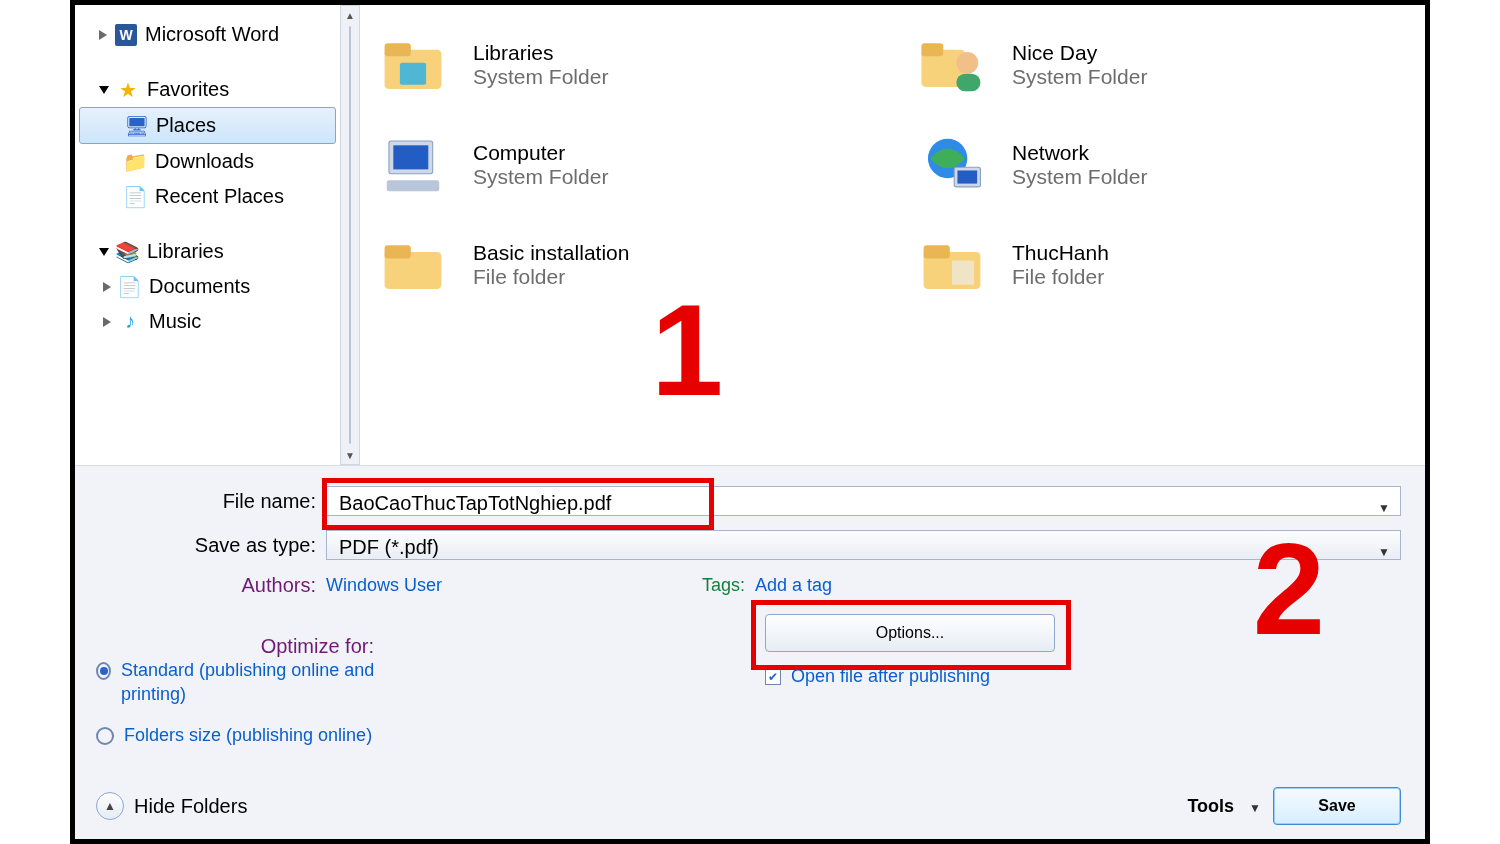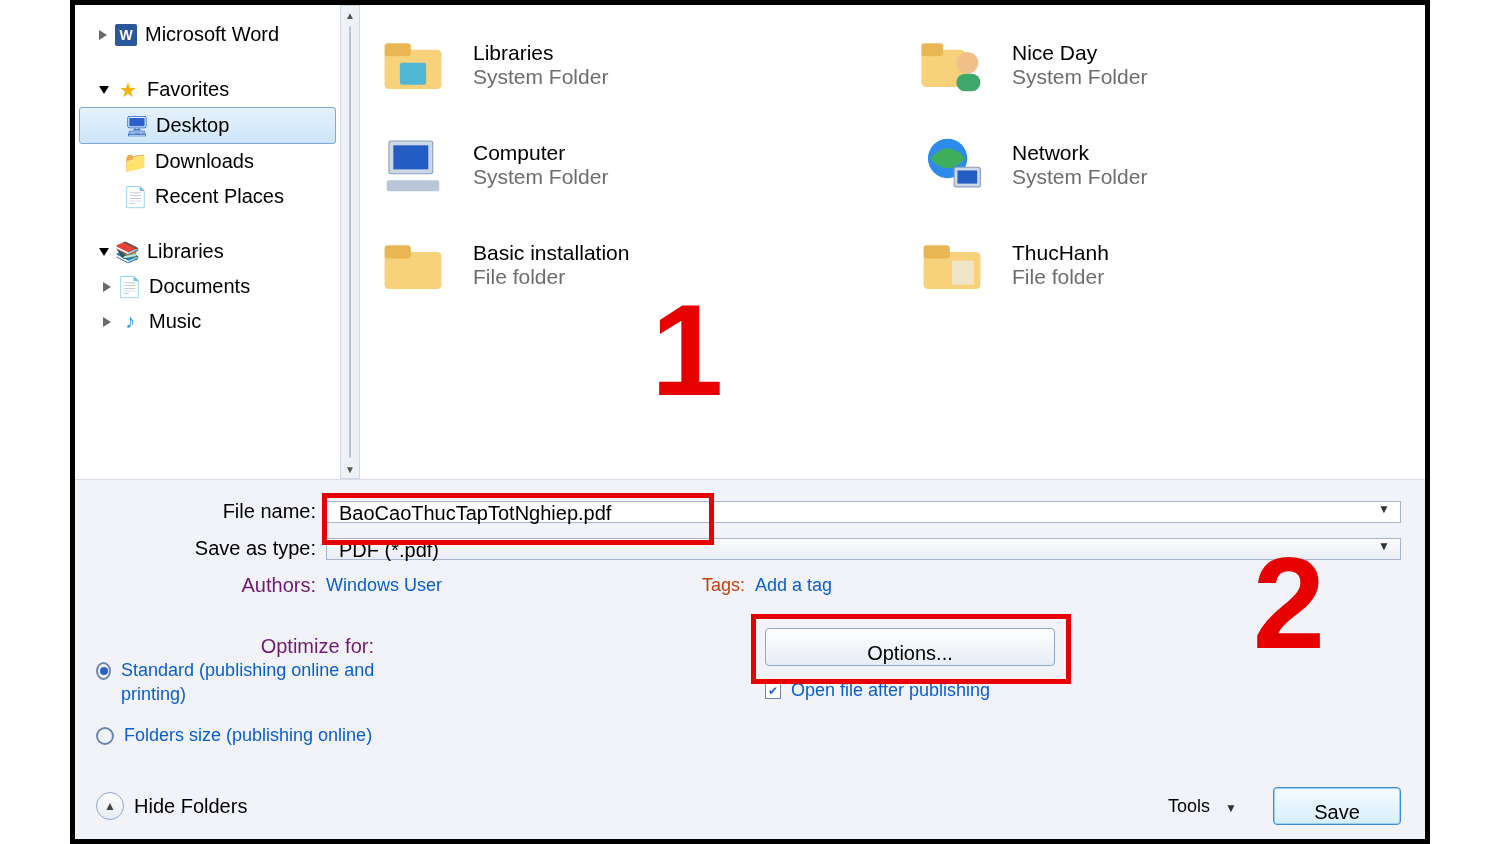--- a/index.html
+++ b/index.html
@@ -119,24 +119,24 @@
     border-top: 1px solid #d7dde8;
     background: #f1f3f8;
     padding: 20px 24px 14px 21px;
     position: relative;
   }
   .row { display:flex; align-items:center; margin-bottom:14px; }
   .lbl { width: 230px; text-align:right; padding-right:10px; font-size:20px; color:#000; }
   .lbl.gray { color:#701a75; }
   .combo {
     flex: 1;
-    height: 22px;
+    height: 30px;
     background: #fff;
     border: 1px solid #a8b6cd;
-    display:flex; align-items:flex-start; justify-content:space-between;
+    display:flex; align-items:flex-end; justify-content:space-between;
     padding: 0 10px 0 12px;
     font-size: 20px;
   }
   .combo.type { background: linear-gradient(#fdfdfe,#e9edf4); }
   .dd { font-size: 12px; color:#333; }
   .highlight1 {
     position: absolute;
     border: 5px solid #e60000;
     pointer-events: none;
   }
@@ -160,40 +160,40 @@
     font-size:12px; color:#2a62c9;
   }
   .opts-col-right { position:absolute; left: 690px; top: 148px; }
 
   .btn {
     height: 38px;
     padding: 0 30px;
     border: 1px solid #8ea8cb;
     border-radius: 4px;
     background: linear-gradient(#fefefe,#e7edf5);
-    font-size: 20px;
-    display:inline-flex; align-items:flex-end; justify-content:center;
+    font-size: 16px;
+    display:inline-flex; align-items:center; justify-content:center;
   }
   .btn.default {
     border: 1px solid #3f8dd6;
     box-shadow: inset 0 0 0 1px #9bd0f4;
     background: linear-gradient(#f5fbff,#d7eefe);
   }
   .bottom-row {
     display:flex; align-items:center; justify-content:space-between;
     margin-top: 40px;
   }
   .hide-folders { display:flex; align-items:center; gap:10px; font-size:20px; }
   .hf-btn {
     width:28px; height:28px; border:1px solid #8ea8cb; border-radius:50%;
     background: linear-gradient(#fefefe,#e6ecf4);
     display:flex; align-items:center; justify-content:center;
     font-size:12px; color:#444;
   }
-  .tools { display:flex; align-items:center; gap:36px; }
+  .tools { display:flex; align-items:center; gap:12px;font-weight:bold; }
   .options-btn-wrap { position:relative; display:inline-block; }
 </style>
 </head>
 <body>
 
 <div class="outer">
   <div class="upper">
     <div class="nav">
       <div class="nav-item">
         <span class="tri closed"></span>
@@ -201,21 +201,21 @@
         <span>Microsoft Word</span>
       </div>
       <div style="height:20px"></div>
       <div class="nav-item">
         <span class="tri open filled"></span>
         <span class="ico star">★</span>
         <span>Favorites</span>
       </div>
       <div class="nav-item child selected">
         <span class="ico desktop">🖥</span>
-        <span>Desktop</span>
+        <span>Places</span>
       </div>
       <div class="nav-item child">
         <span class="ico folder">📁</span>
         <span>Downloads</span>
       </div>
       <div class="nav-item child">
         <span class="ico places">📄</span>
         <span>Recent Places</span>
       </div>
       <div style="height:20px"></div>
@@ -349,21 +349,21 @@
       <div class="combo type">
         <span>PDF (*.pdf)</span>
         <span class="dd">▼</span>
       </div>
     </div>
 
     <div class="row" style="margin-top:6px;">
       <div class="lbl gray">Authors:</div>
       <span class="blue-link">Windows User</span>
       <div style="width:260px"></div>
-      <span class="gray" style="color:#c2410c; margin-right:10px;">Tags:</span>
+      <span class="gray" style="color:#15803d; margin-right:10px;">Tags:</span>
       <span class="blue-link">Add a tag</span>
     </div>
 
     <div style="height:20px"></div>
 
     <div style="display:flex;flex-direction:column;">
       <div class="lbl gray" style="width:288px; padding-top:4px;">Optimize for:</div>
       <div style="max-width:280px;">
         <div style="display:flex; gap:10px; align-items:flex-start;">
           <span class="radio-dot on"></span>

